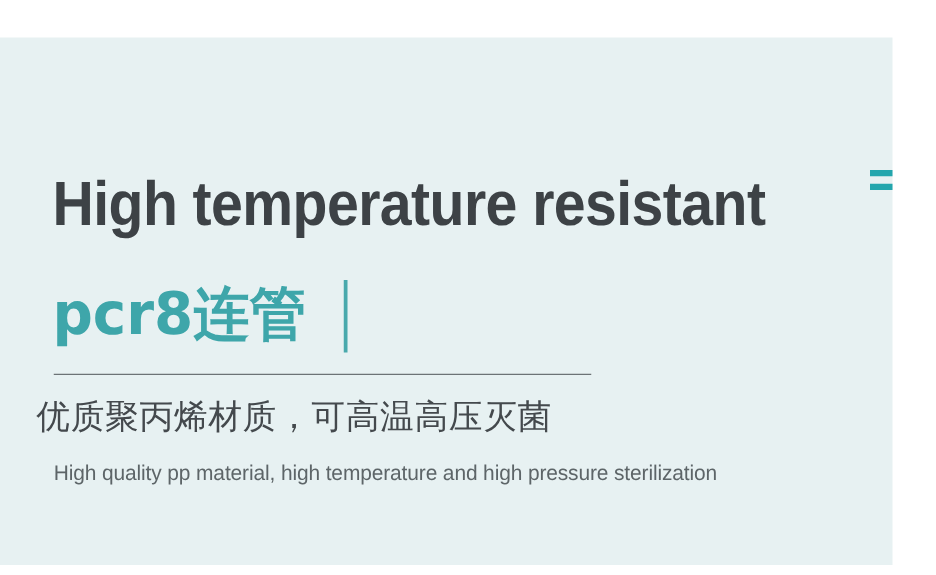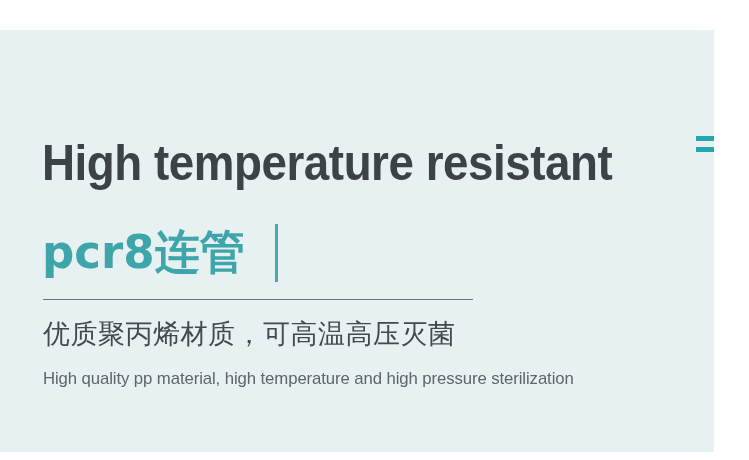--- a/index.html
+++ b/index.html
@@ -101,21 +101,21 @@
     left: 43px;
     top: 299px;
     width: 430px;
     height: 1px;
     background: #6c7376;
   }
 
   
   #subtitle-cn {
     position: absolute;
-    left: 43px;
+    left: 29px;
     top: 316px;
     color: #44494d;
     font-family: "DejaVu Sans", "Liberation Sans", sans-serif;
     font-size: 27px;
     line-height: 36px;
     font-weight: 400;
     letter-spacing: 0.5px;
     white-space: nowrap;
   }
 

